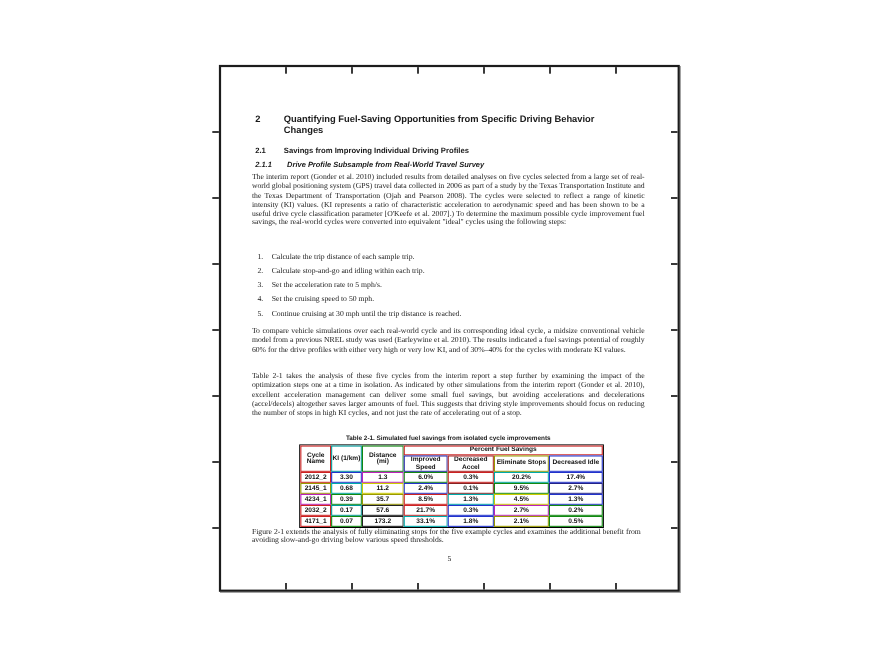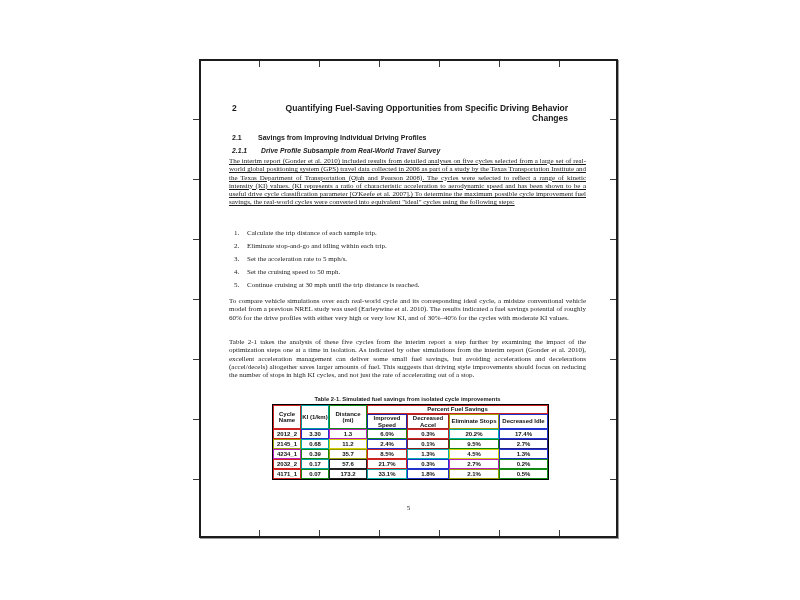--- a/index.html
+++ b/index.html
@@ -11,30 +11,30 @@
   .ticks-h{position:absolute;left:0;width:100%;height:6px;
     background-image:repeating-linear-gradient(to right,transparent 0,transparent 58.5px,#3a3a3a 58.5px,#3a3a3a 59.5px,transparent 59.5px,transparent 60px);}
   .ticks-top{top:0;} .ticks-bottom{bottom:0;}
   .ticks-v{position:absolute;top:0;height:100%;width:6px;
     background-image:repeating-linear-gradient(to bottom,transparent 0,transparent 58.5px,#3a3a3a 58.5px,#3a3a3a 59.5px,transparent 59.5px,transparent 60px);}
   .ticks-right{right:0;} .ticks-left{left:-8px;}
   
   .h1{position:absolute;left:31px;top:42px;width:340px;display:flex;
       font-family:"Liberation Sans",sans-serif;font-weight:bold;font-size:8.5px;line-height:10px;}
   .h1 .num{width:26px;flex:0 0 26px;}
-  .h1 .txt{width:310px;text-align:right;}
+  .h1 .txt{width:310px;}
   .h2{position:absolute;left:31px;top:73px;display:flex;
       font-family:"Liberation Sans",sans-serif;font-weight:bold;font-size:7px;line-height:8px;}
   .h2 .num{width:26px;flex:0 0 26px;}
   .h3{position:absolute;left:31px;top:86px;display:flex;
       font-family:"Liberation Sans",sans-serif;font-weight:bold;font-style:italic;font-size:6.8px;line-height:8px;}
   .h3 .num{width:29px;flex:0 0 29px;font-style:italic;}
   
   .para{position:absolute;left:28px;width:357px;font-size:7px;line-height:8.3px;text-align:justify;}
-  .p1{top:96px;text-decoration:underline;} .p2{top:236px;} .p3{top:277px;} .p4{top:418px;text-align:left;}
+  .p1{top:96px;} .p2{top:236px;} .p3{top:277px;} .p4{top:418px;text-align:left;}
   .list{position:absolute;left:33px;top:168px;width:352px;}
   .li{display:flex;font-size:7px;line-height:8.3px;margin-bottom:4.7px;}
   .li .n{width:13px;flex:0 0 13px;}
   
   .tcaption{position:absolute;left:28px;top:335px;width:357px;text-align:center;
       font-family:"Liberation Sans",sans-serif;font-weight:bold;font-size:5.8px;}
   .tblwrap{position:absolute;left:71px;top:343px;border:1px solid #000;background:#fff;}
   .tbl{display:grid;grid-template-columns:28px 28px 38px 40px 42px 50px 49px;
        grid-template-rows:9px 15px repeat(5,10px);}
   .tc{border:1px solid #000;box-sizing:border-box;display:flex;align-items:center;justify-content:center;
@@ -71,21 +71,21 @@
 
   <div class="para p1">The interim report (Gonder et al. 2010) included results from detailed analyses on five cycles selected from a large set of real-world global positioning system (GPS) travel data collected in 2006 as part of a study by the Texas Transportation Institute and the Texas Department of Transportation (Ojah and Pearson 2008). The cycles were selected to reflect a range of kinetic intensity (KI) values. (KI represents a ratio of characteristic acceleration to aerodynamic speed and has been shown to be a useful drive cycle classification parameter [O'Keefe et al. 2007].) To determine the maximum possible cycle improvement fuel savings, the real-world cycles were converted into equivalent "ideal" cycles using the following steps:</div>
 
   <div class="list">
     <div class="li">
       <span class="n">1.</span>
       <span>Calculate the trip distance of each sample trip.</span>
     </div>
     <div class="li">
       <span class="n">2.</span>
-      <span>Eliminate stop-and-go and idling within each trip.</span>
+      <span>Calculate stop-and-go and idling within each trip.</span>
     </div>
     <div class="li">
       <span class="n">3.</span>
       <span>Set the acceleration rate to 5 mph/s.</span>
     </div>
     <div class="li">
       <span class="n">4.</span>
       <span>Set the cruising speed to 50 mph.</span>
     </div>
     <div class="li">
@@ -141,15 +141,16 @@
         <div class="tc" style="border-color: rgb(204, 34, 34);">4171_1</div>
         <div class="tc" style="border-color: rgb(17, 136, 17);">0.07</div>
         <div class="tc" style="border-color: rgb(34, 34, 34);">173.2</div>
         <div class="tc" style="border-color: rgb(0, 170, 170);">33.1%</div>
         <div class="tc" style="border-color: rgb(34, 51, 204);">1.8%</div>
         <div class="tc" style="border-color: rgb(153, 153, 0);">2.1%</div>
         <div class="tc" style="border-color: rgb(17, 136, 17);">0.5%</div>
       </div>
   </div>
 
+  <div class="para p4">Figure 2-1 extends the analysis of fully eliminating stops for the five example cycles and examines the additional benefit from avoiding slow-and-go driving below various speed thresholds.</div>
 
   <div class="pagenum">5</div>
 </div>
 
 </body></html>

